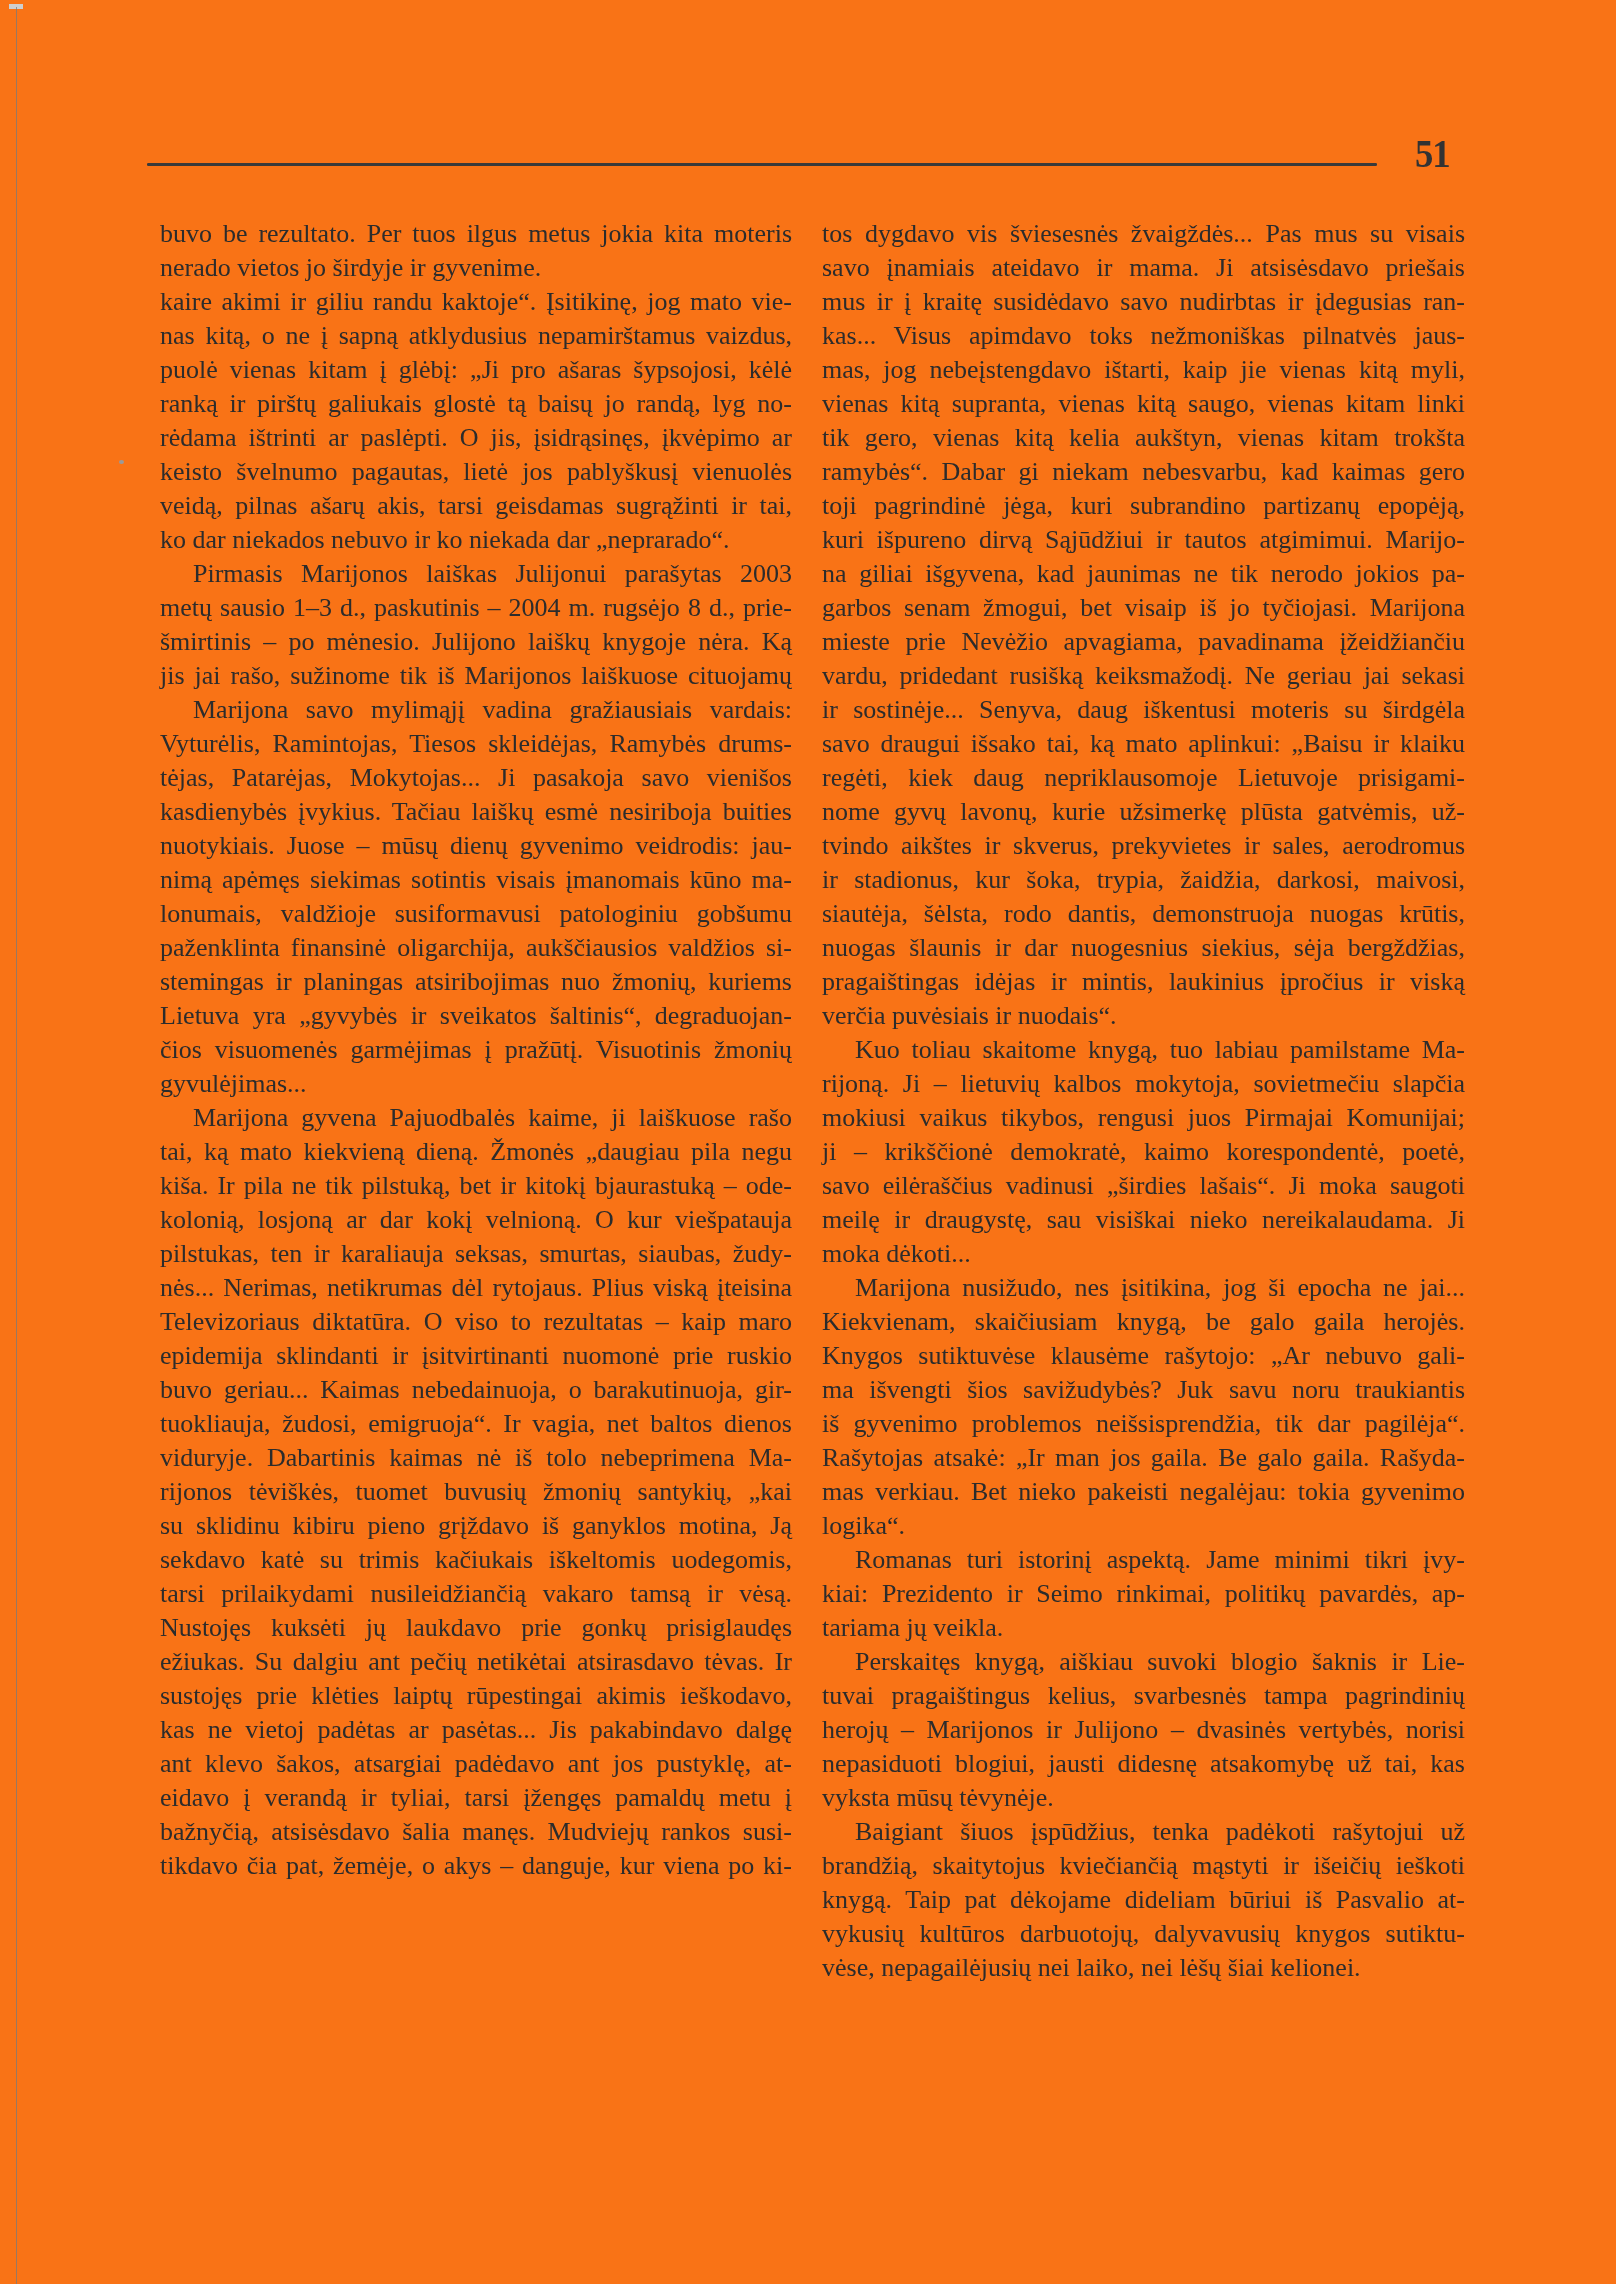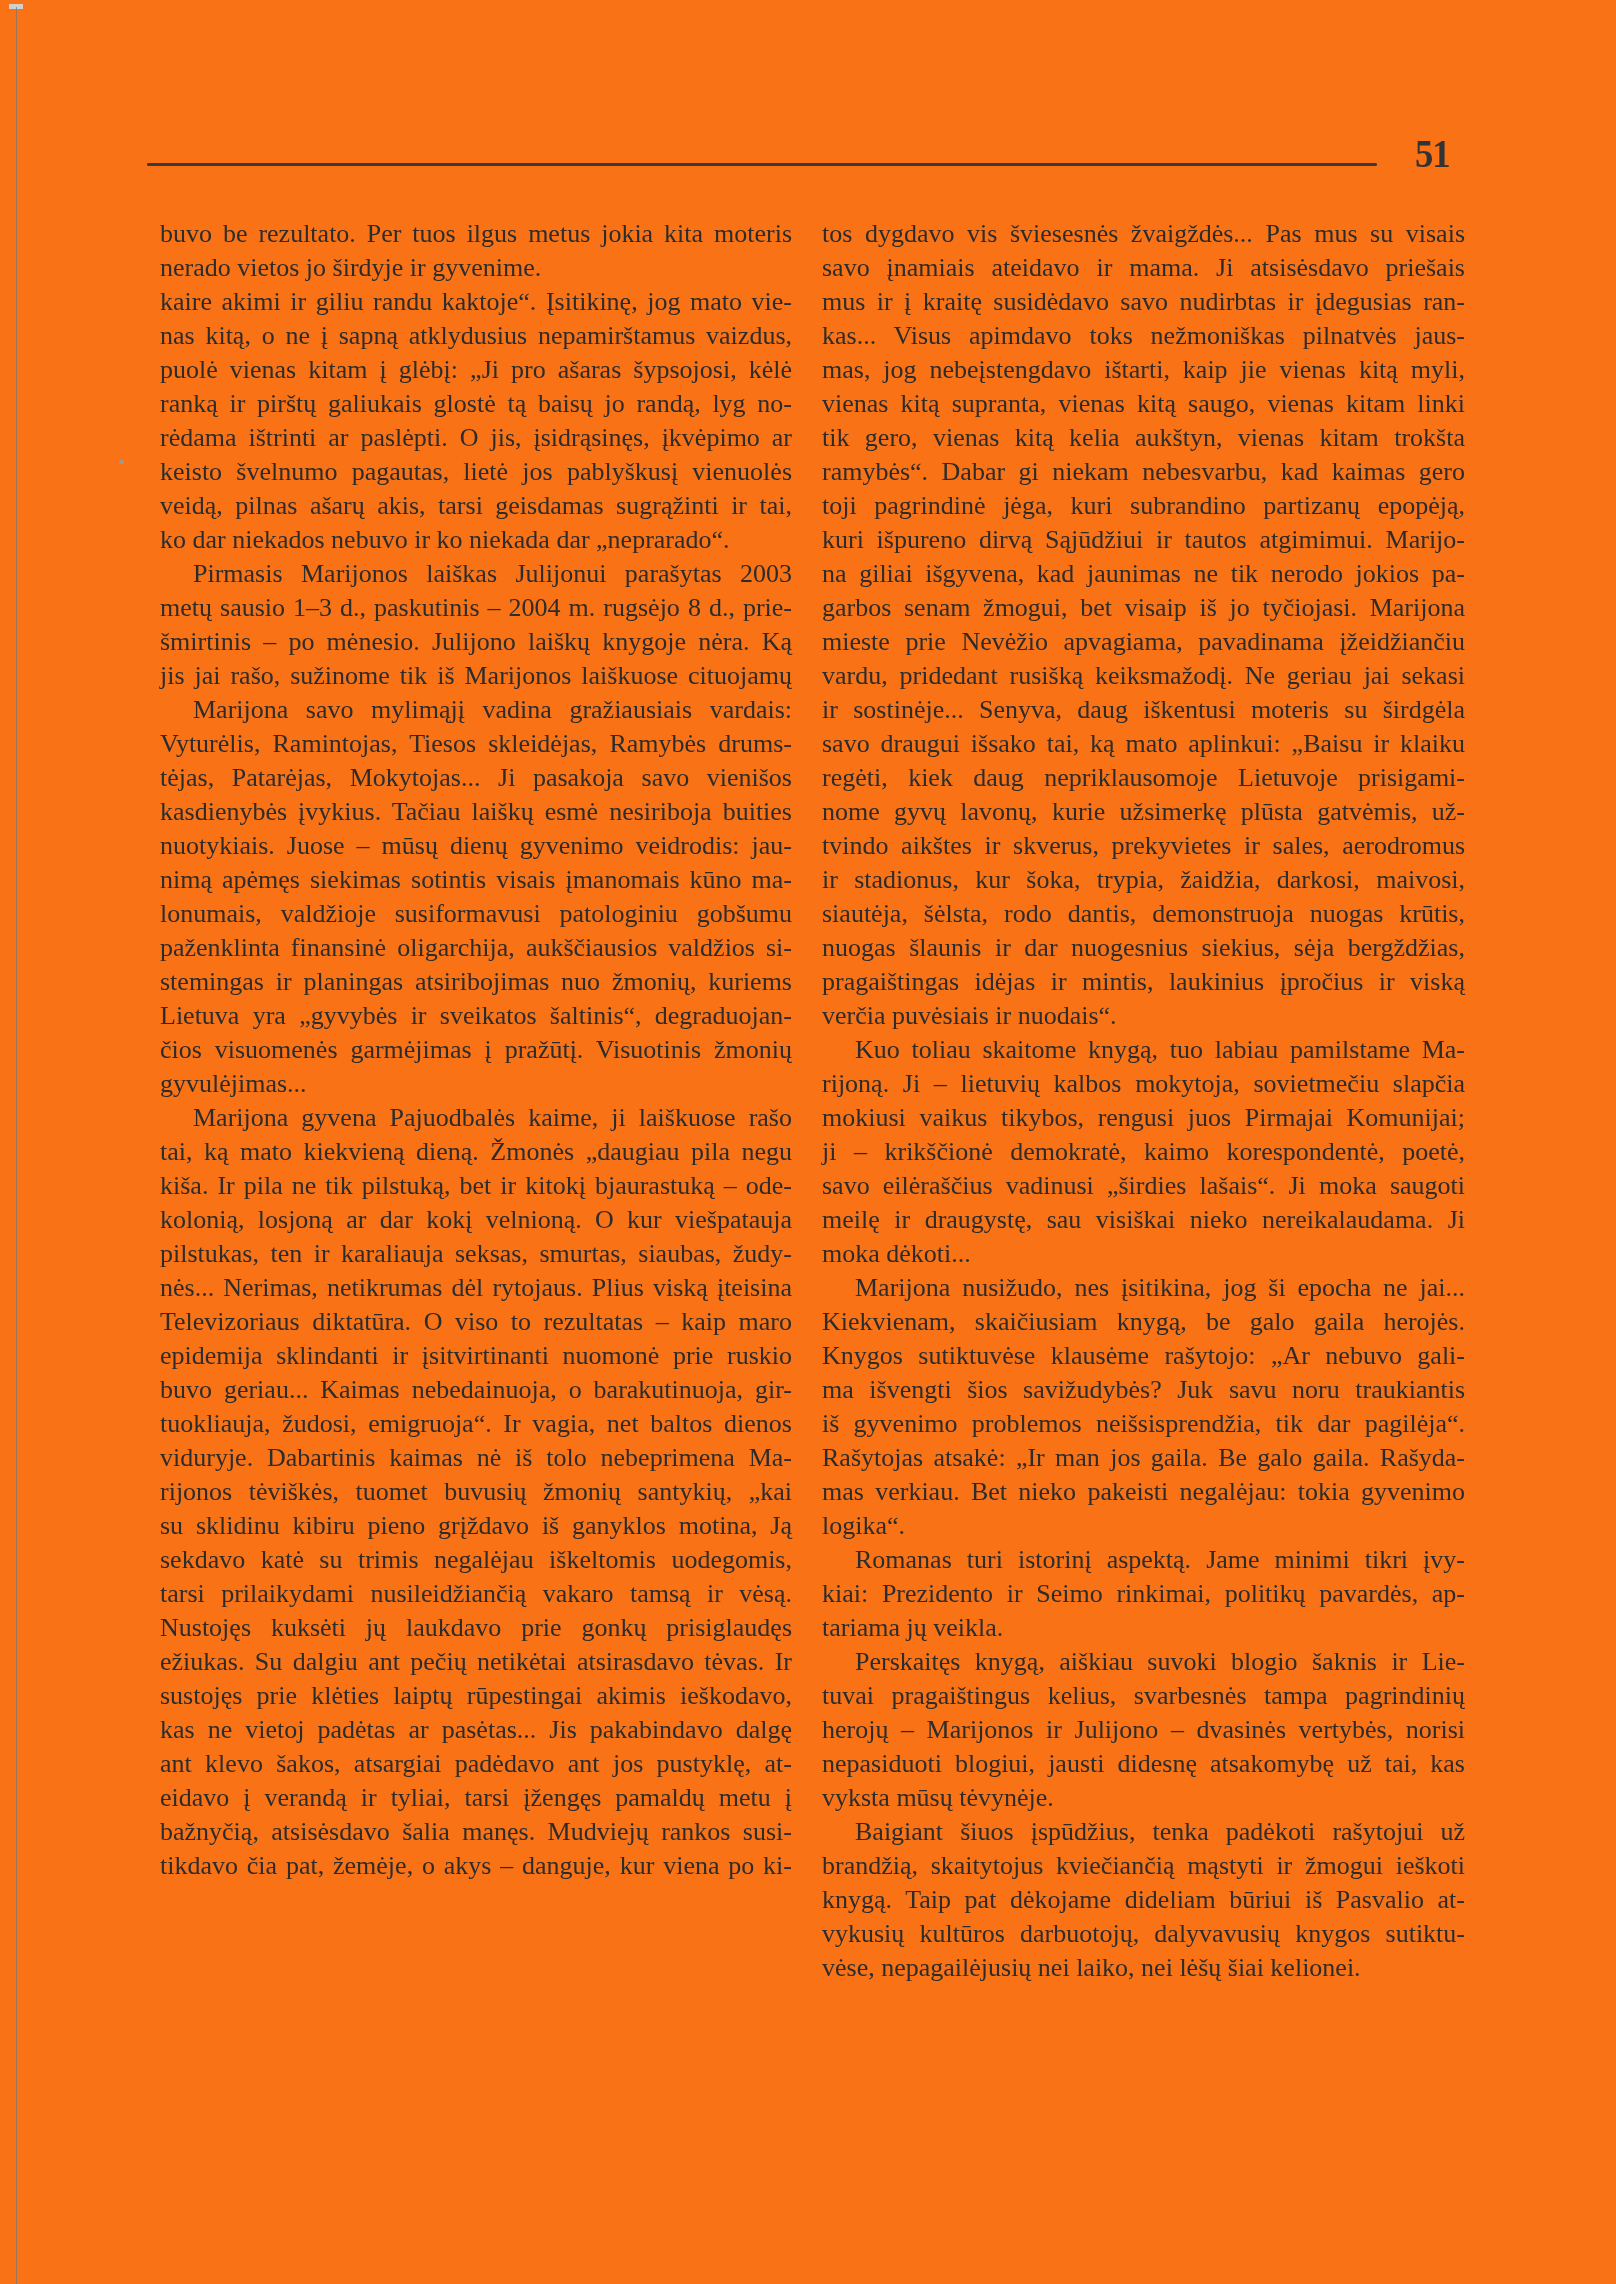--- a/index.html
+++ b/index.html
@@ -64,21 +64,21 @@
       <div class="line">kolonią, losjoną ar dar kokį velnioną. O kur viešpatauja</div>
       <div class="line">pilstukas, ten ir karaliauja seksas, smurtas, siaubas, žudy-</div>
       <div class="line">nės... Nerimas, netikrumas dėl rytojaus. Plius viską įteisina</div>
       <div class="line">Televizoriaus diktatūra. O viso to rezultatas – kaip maro</div>
       <div class="line">epidemija sklindanti ir įsitvirtinanti nuomonė prie ruskio</div>
       <div class="line">buvo geriau... Kaimas nebedainuoja, o barakutinuoja, gir-</div>
       <div class="line">tuokliauja, žudosi, emigruoja“. Ir vagia, net baltos dienos</div>
       <div class="line">viduryje. Dabartinis kaimas nė iš tolo nebeprimena Ma-</div>
       <div class="line">rijonos tėviškės, tuomet buvusių žmonių santykių, „kai</div>
       <div class="line">su sklidinu kibiru pieno grįždavo iš ganyklos motina, Ją</div>
-      <div class="line">sekdavo katė su trimis negalėjau iškeltomis uodegomis,</div>
+      <div class="line">sekdavo katė su trimis kačiukais iškeltomis uodegomis,</div>
       <div class="line">tarsi prilaikydami nusileidžiančią vakaro tamsą ir vėsą.</div>
       <div class="line">Nustojęs kuksėti jų laukdavo prie gonkų prisiglaudęs</div>
       <div class="line">ežiukas. Su dalgiu ant pečių netikėtai atsirasdavo tėvas. Ir</div>
       <div class="line">sustojęs prie klėties laiptų rūpestingai akimis ieškodavo,</div>
       <div class="line">kas ne vietoj padėtas ar pasėtas... Jis pakabindavo dalgę</div>
       <div class="line">ant klevo šakos, atsargiai padėdavo ant jos pustyklę, at-</div>
       <div class="line">eidavo į verandą ir tyliai, tarsi įžengęs pamaldų metu į</div>
       <div class="line">bažnyčią, atsisėsdavo šalia manęs. Mudviejų rankos susi-</div>
       <div class="line">tikdavo čia pat, žemėje, o akys – danguje, kur viena po ki-</div>
     </div>
@@ -124,19 +124,19 @@
       <div class="line last">logika“.</div>
       <div class="line indent">Romanas turi istorinį aspektą. Jame minimi tikri įvy-</div>
       <div class="line">kiai: Prezidento ir Seimo rinkimai, politikų pavardės, ap-</div>
       <div class="line last">tariama jų veikla.</div>
       <div class="line indent">Perskaitęs knygą, aiškiau suvoki blogio šaknis ir Lie-</div>
       <div class="line">tuvai pragaištingus kelius, svarbesnės tampa pagrindinių</div>
       <div class="line">herojų – Marijonos ir Julijono – dvasinės vertybės, norisi</div>
       <div class="line">nepasiduoti blogiui, jausti didesnę atsakomybę už tai, kas</div>
       <div class="line last">vyksta mūsų tėvynėje.</div>
       <div class="line indent">Baigiant šiuos įspūdžius, tenka padėkoti rašytojui už</div>
-      <div class="line">brandžią, skaitytojus kviečiančią mąstyti ir žmogui ieškoti</div>
+      <div class="line">brandžią, skaitytojus kviečiančią mąstyti ir išeičių ieškoti</div>
       <div class="line">knygą. Taip pat dėkojame dideliam būriui iš Pasvalio at-</div>
       <div class="line">vykusių kultūros darbuotojų, dalyvavusių knygos sutiktu-</div>
       <div class="line last">vėse, nepagailėjusių nei laiko, nei lėšų šiai kelionei.</div>
     </div>
 </div>
 
 
 </body></html>

